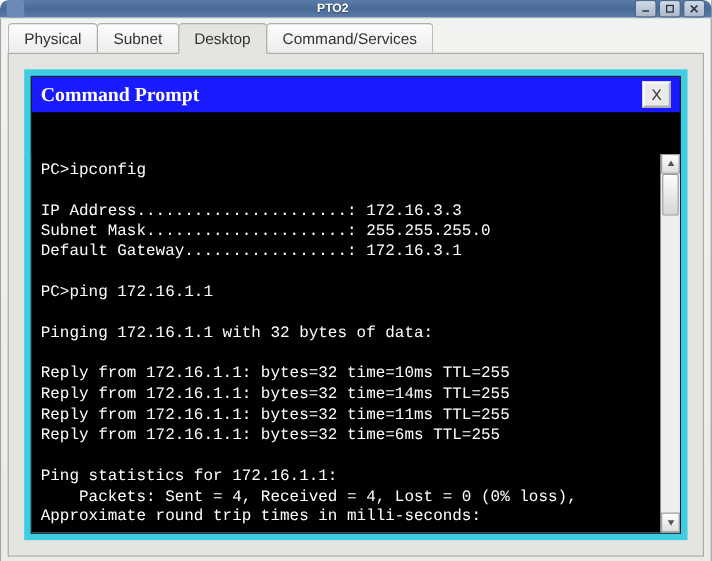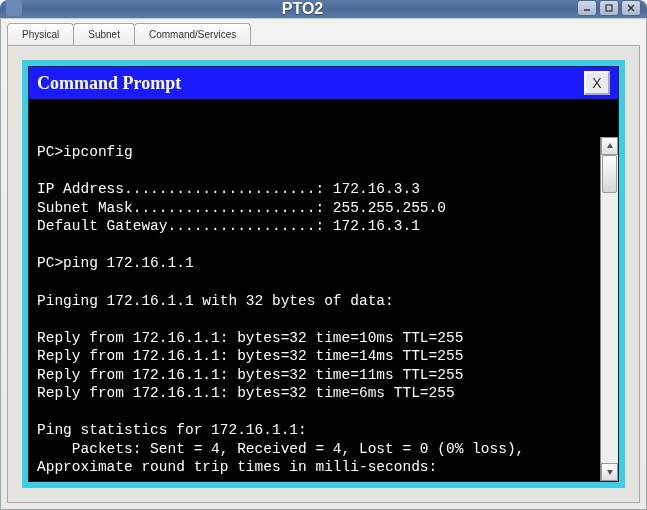--- a/index.html
+++ b/index.html
@@ -2,23 +2,23 @@
 <html><head>
 <meta charset="utf-8">
 <style>
 * { box-sizing: border-box; margin: 0; padding: 0; }
 body { width: 647px; height: 510px; font-family: sans-serif; overflow: hidden; background: #fff; }
 
 .window { width: 647px; height: 510px; display: flex; flex-direction: column; }
 
 .titlebar {
   background: linear-gradient(to bottom, #5b7ba8 0%, #4a6a96 50%, #5b7ba8 100%);
-  height: 24px; display: flex; align-items: flex-start; color: #fff;
+  height: 24px; display: flex; align-items: center; color: #fff;
   border-top-left-radius: 8px; border-top-right-radius: 8px;
-  position: relative; font-size: 16px; font-weight: bold;
+  position: relative; font-size: 11px; font-weight: bold;
   padding: 0 6px;
 }
 .titlebar .icon-slot { width: 16px; height: 16px; background: #6b8ab5; border-radius: 3px; margin-right: 6px; }
 .titlebar .title { flex: 1; text-align: center; text-shadow: 0 1px 1px rgba(0,0,0,.4); }
 .win-controls { display: flex; gap: 2px; }
 .win-btn {
   width: 20px; height: 16px; background: linear-gradient(to bottom,#cfd9e6,#a9b8cc);
   border: 1px solid #4e668a; border-radius: 3px; display: flex; align-items: center;
   justify-content: center; font-size: 10px; cursor: pointer;
 }
@@ -30,21 +30,21 @@
 }
 
 .workspace {
   flex: 1; background: linear-gradient(to bottom,#f2f2f0,#eaeae6);
   display: flex; flex-direction: column; padding: 0;
   border-left: 1px solid #9aa; border-right: 1px solid #9aa; border-bottom: 1px solid #9aa;
 }
 
 .tabbar { display: flex; align-items: flex-end; padding: 4px 6px 0 6px; gap: 0; }
 .tab {
-  padding: 5px 14px; font-size: 10px; color: #333;
+  padding: 5px 14px; font-size: 14px; color: #333;
   background: linear-gradient(to bottom,#fdfdfd,#ececec);
   border: 1px solid #a9a9a3; border-bottom: none;
   border-top-left-radius: 4px; border-top-right-radius: 4px;
   cursor: pointer; margin-right: -1px;
 }
 .tab.active {
   background: #e4e4e0; position: relative; z-index: 2;
   border-bottom: 1px solid #e4e4e0; margin-bottom: -1px;
 }
 .tabbody {
@@ -100,20 +100,21 @@
             <line x1="8" y1="2" x2="2" y2="8" stroke="#333" stroke-width="1.5"></line>
           </svg>
       </div>
     </div>
   </div>
   <div class="menubar"></div>
   <div class="workspace">
     <div class="tabbar">
       <div class="tab">Physical</div>
       <div class="tab">Subnet</div>
+      <div class="tab active">Desktop</div>
       <div class="tab">Command/Services</div>
     </div>
     <div class="tabbody">
       <div class="cyan-wrap">
         <div class="prompt-window">
           <div class="prompt-title">
             <span>Command Prompt</span>
             <div class="close-box">X</div>
           </div>
           <div class="term-wrap">

